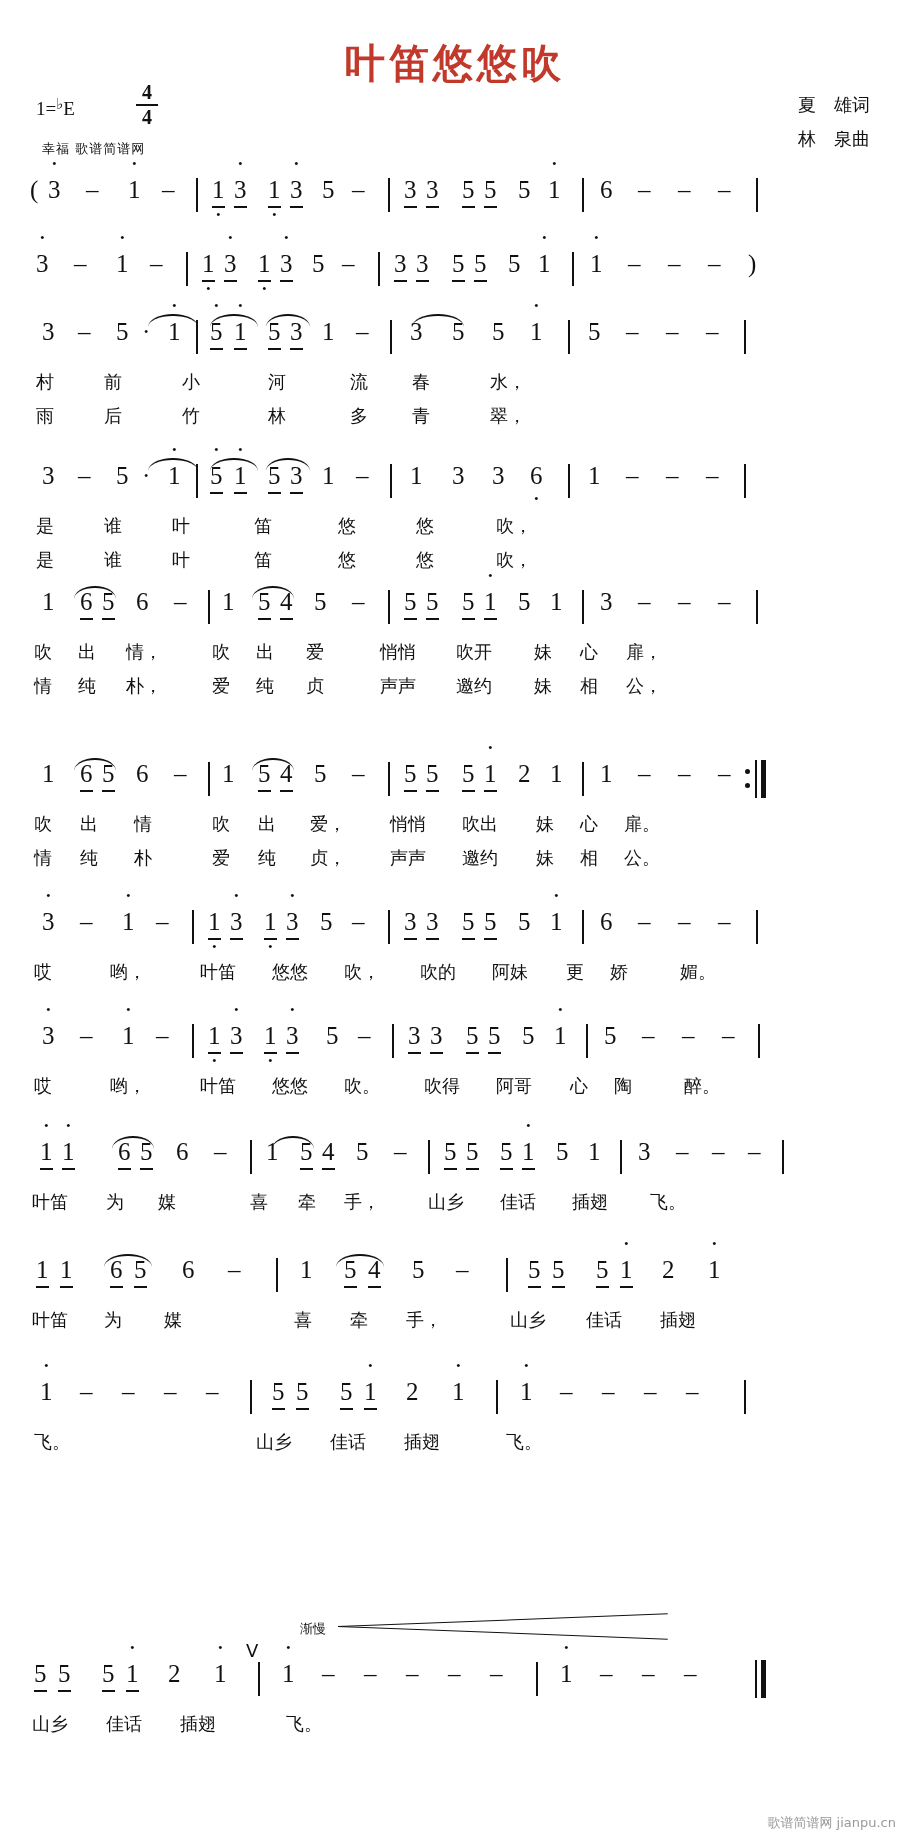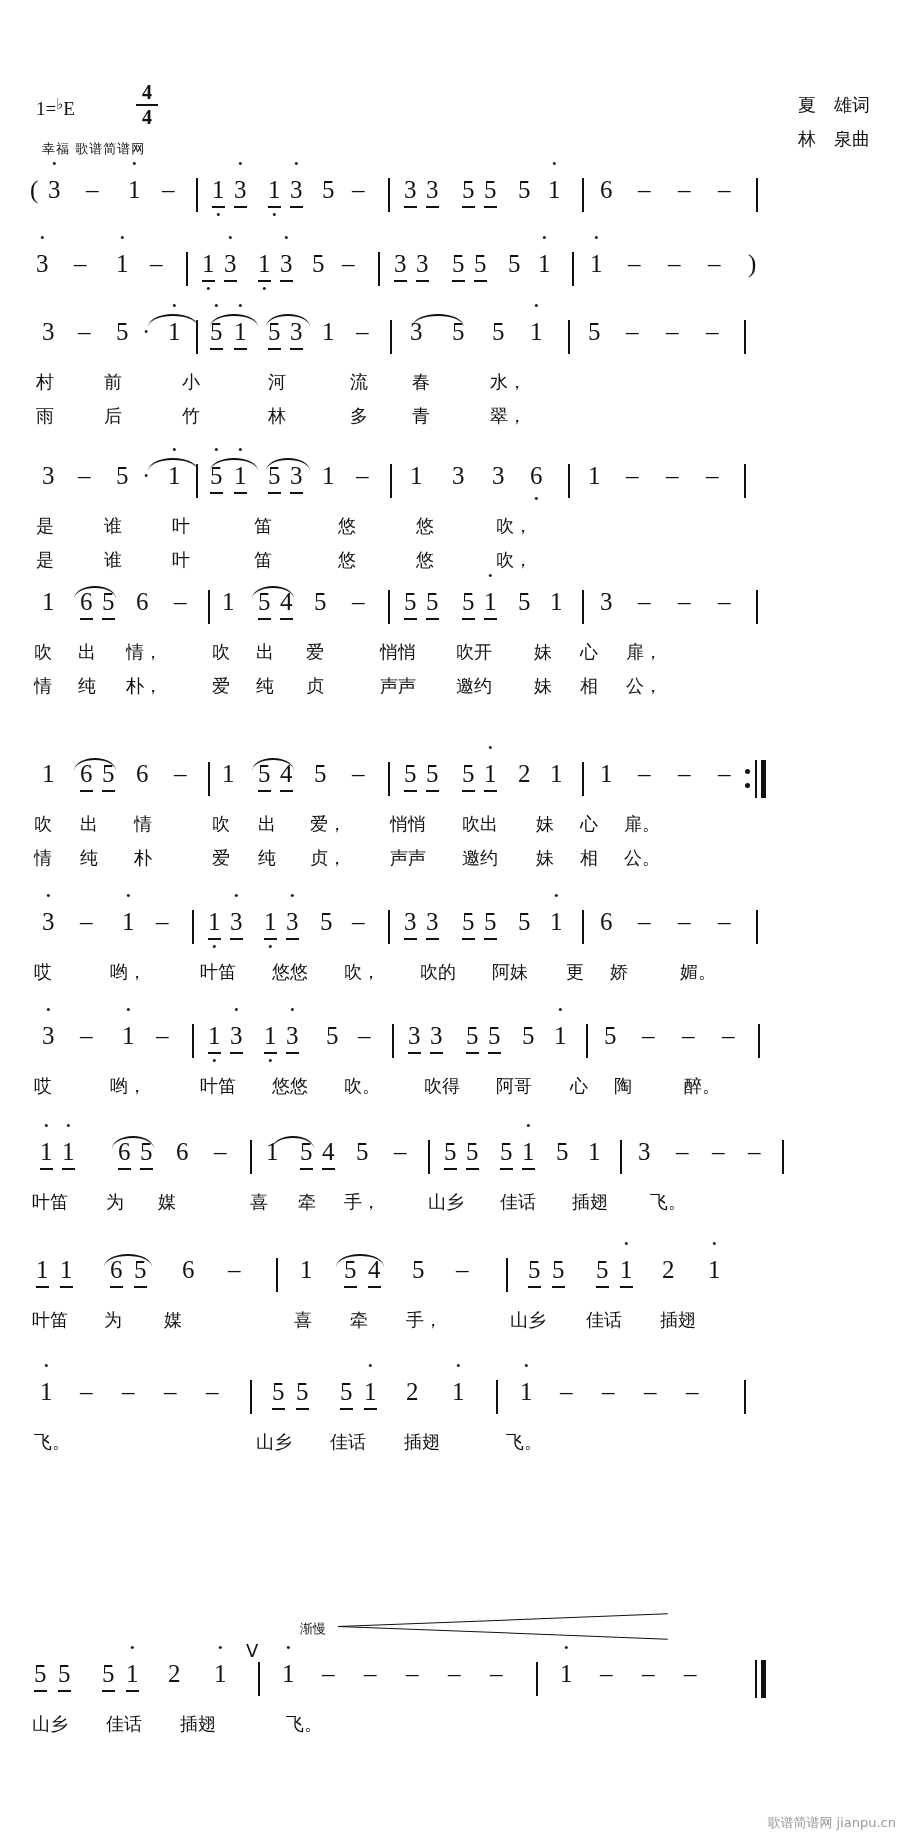--- a/index.html
+++ b/index.html
@@ -113,20 +113,21 @@
     font-size:13px;color:#999;
     font-family:"DejaVu Sans", sans-serif;
     text-align:right;
   }
 </style>
 </head>
 <body>
 
 <div class="sheet">
 
+  <div class="title">叶笛悠悠吹</div>
 
   <div class="key-sig">
     <span>1=</span><span class="flat">♭</span><span>E</span>
   </div>
 
   <div class="meter">
     <span>4</span>
     <span class="bar"></span>
     <span>4</span>
   </div>

